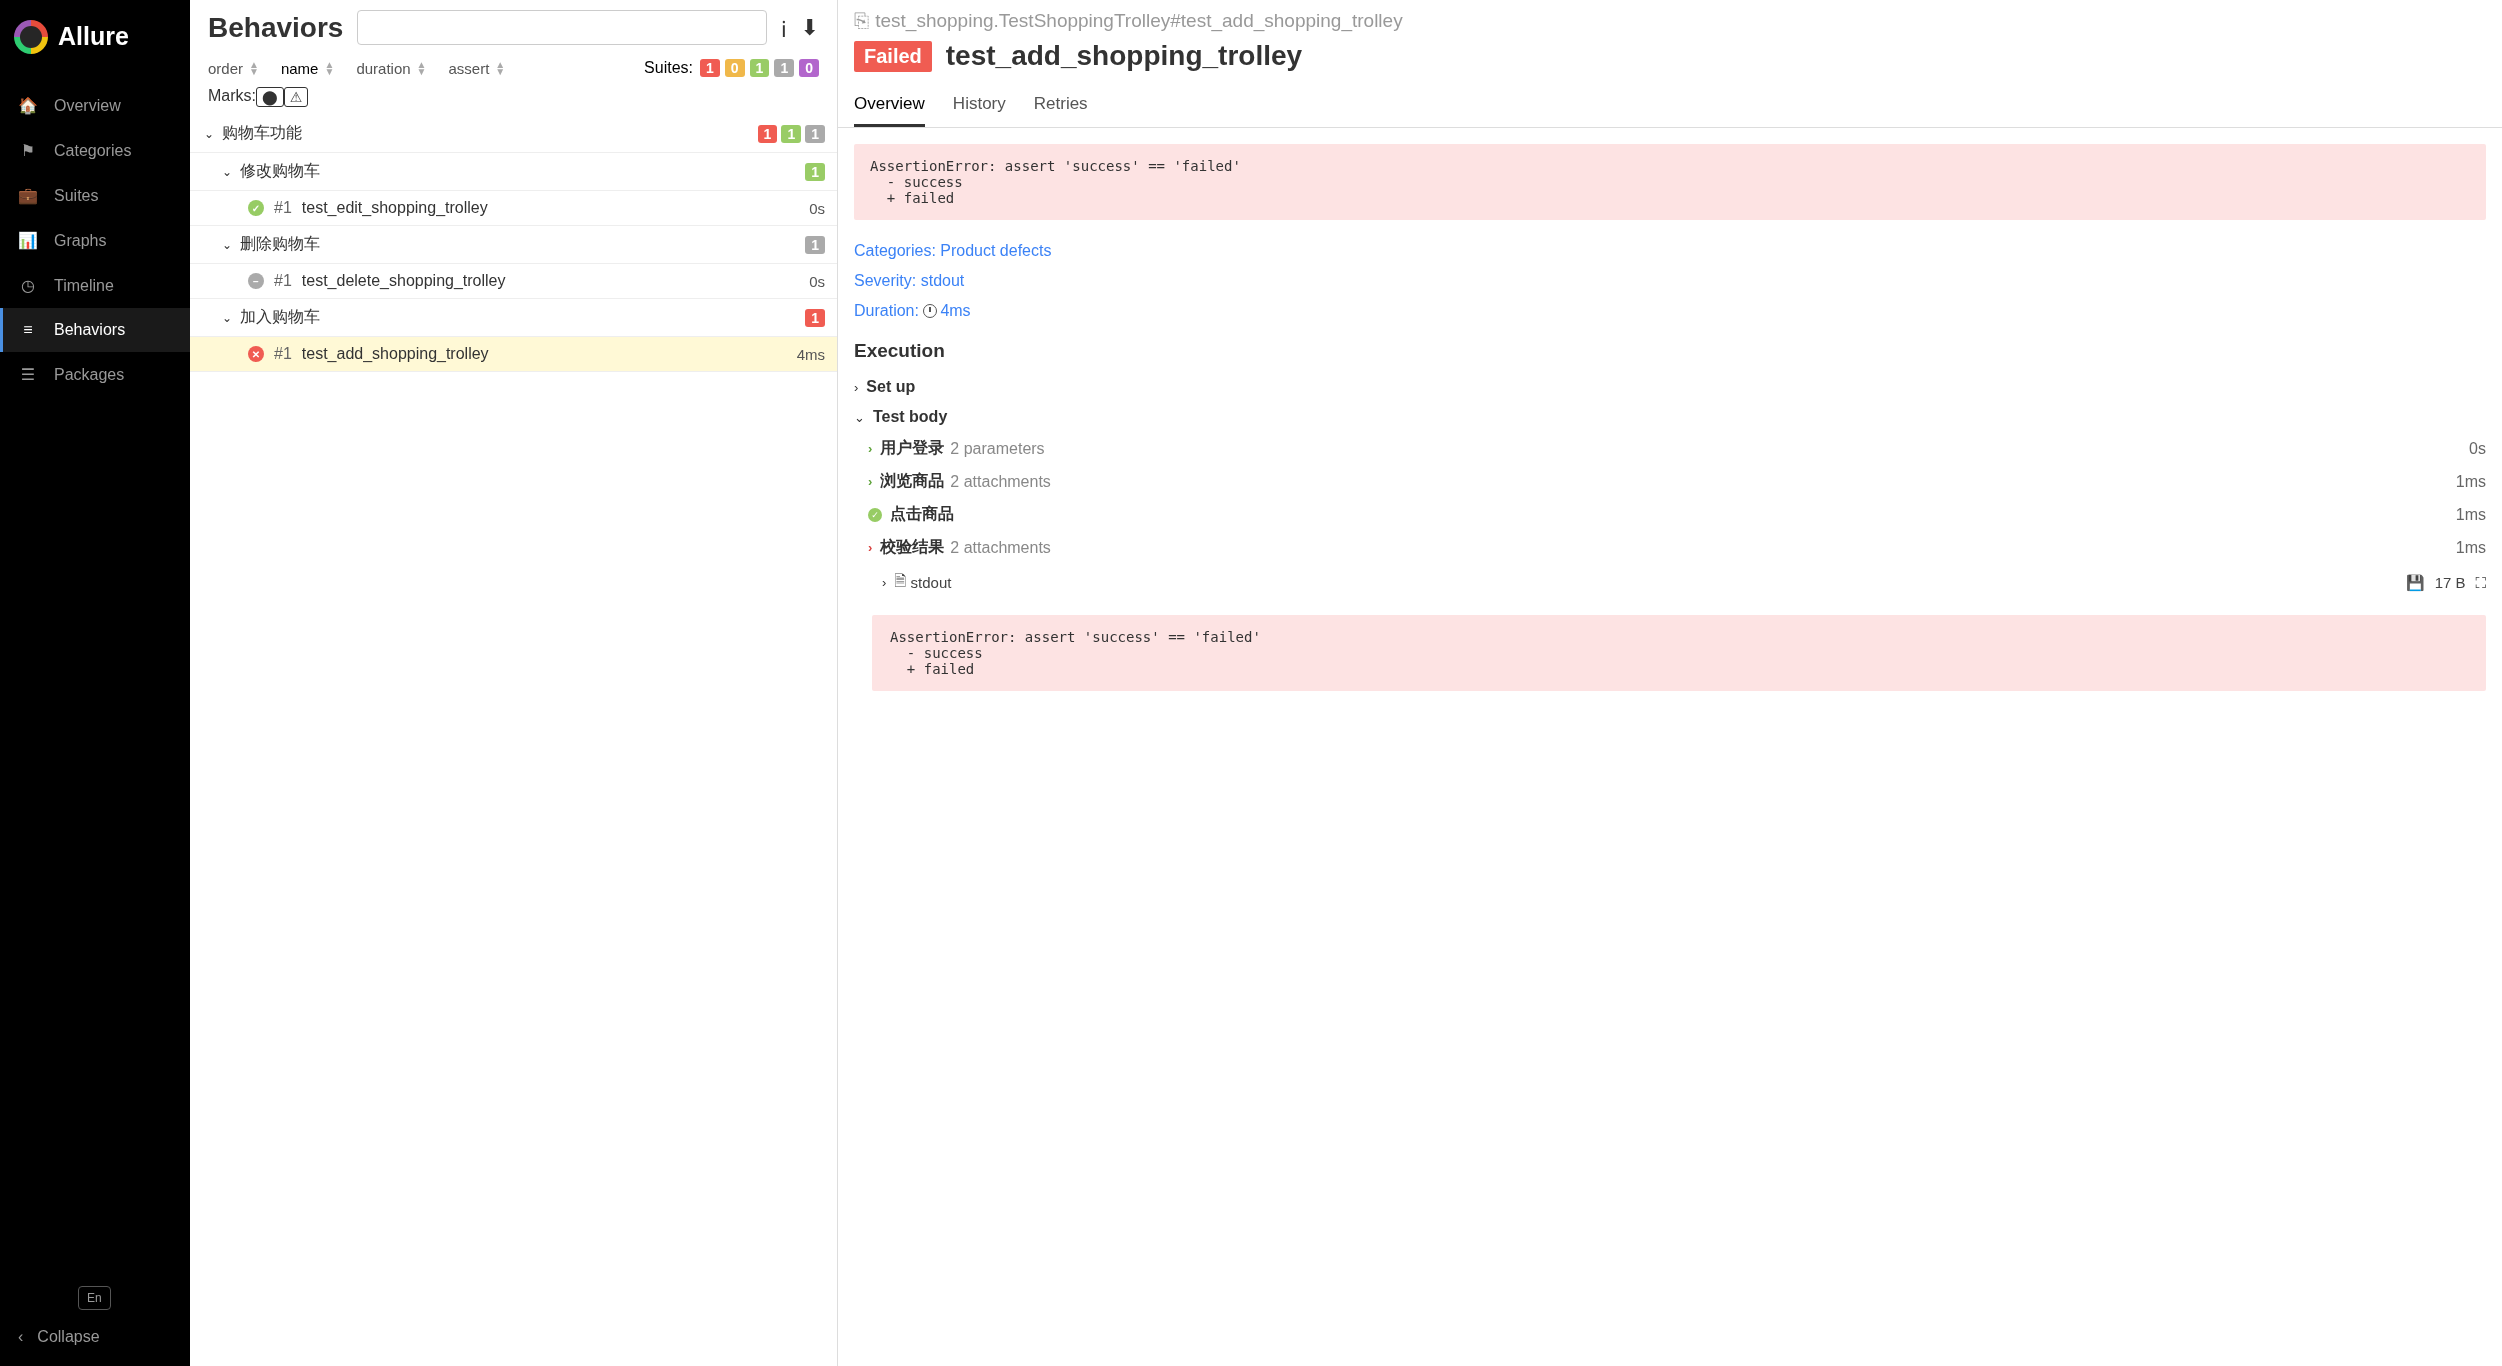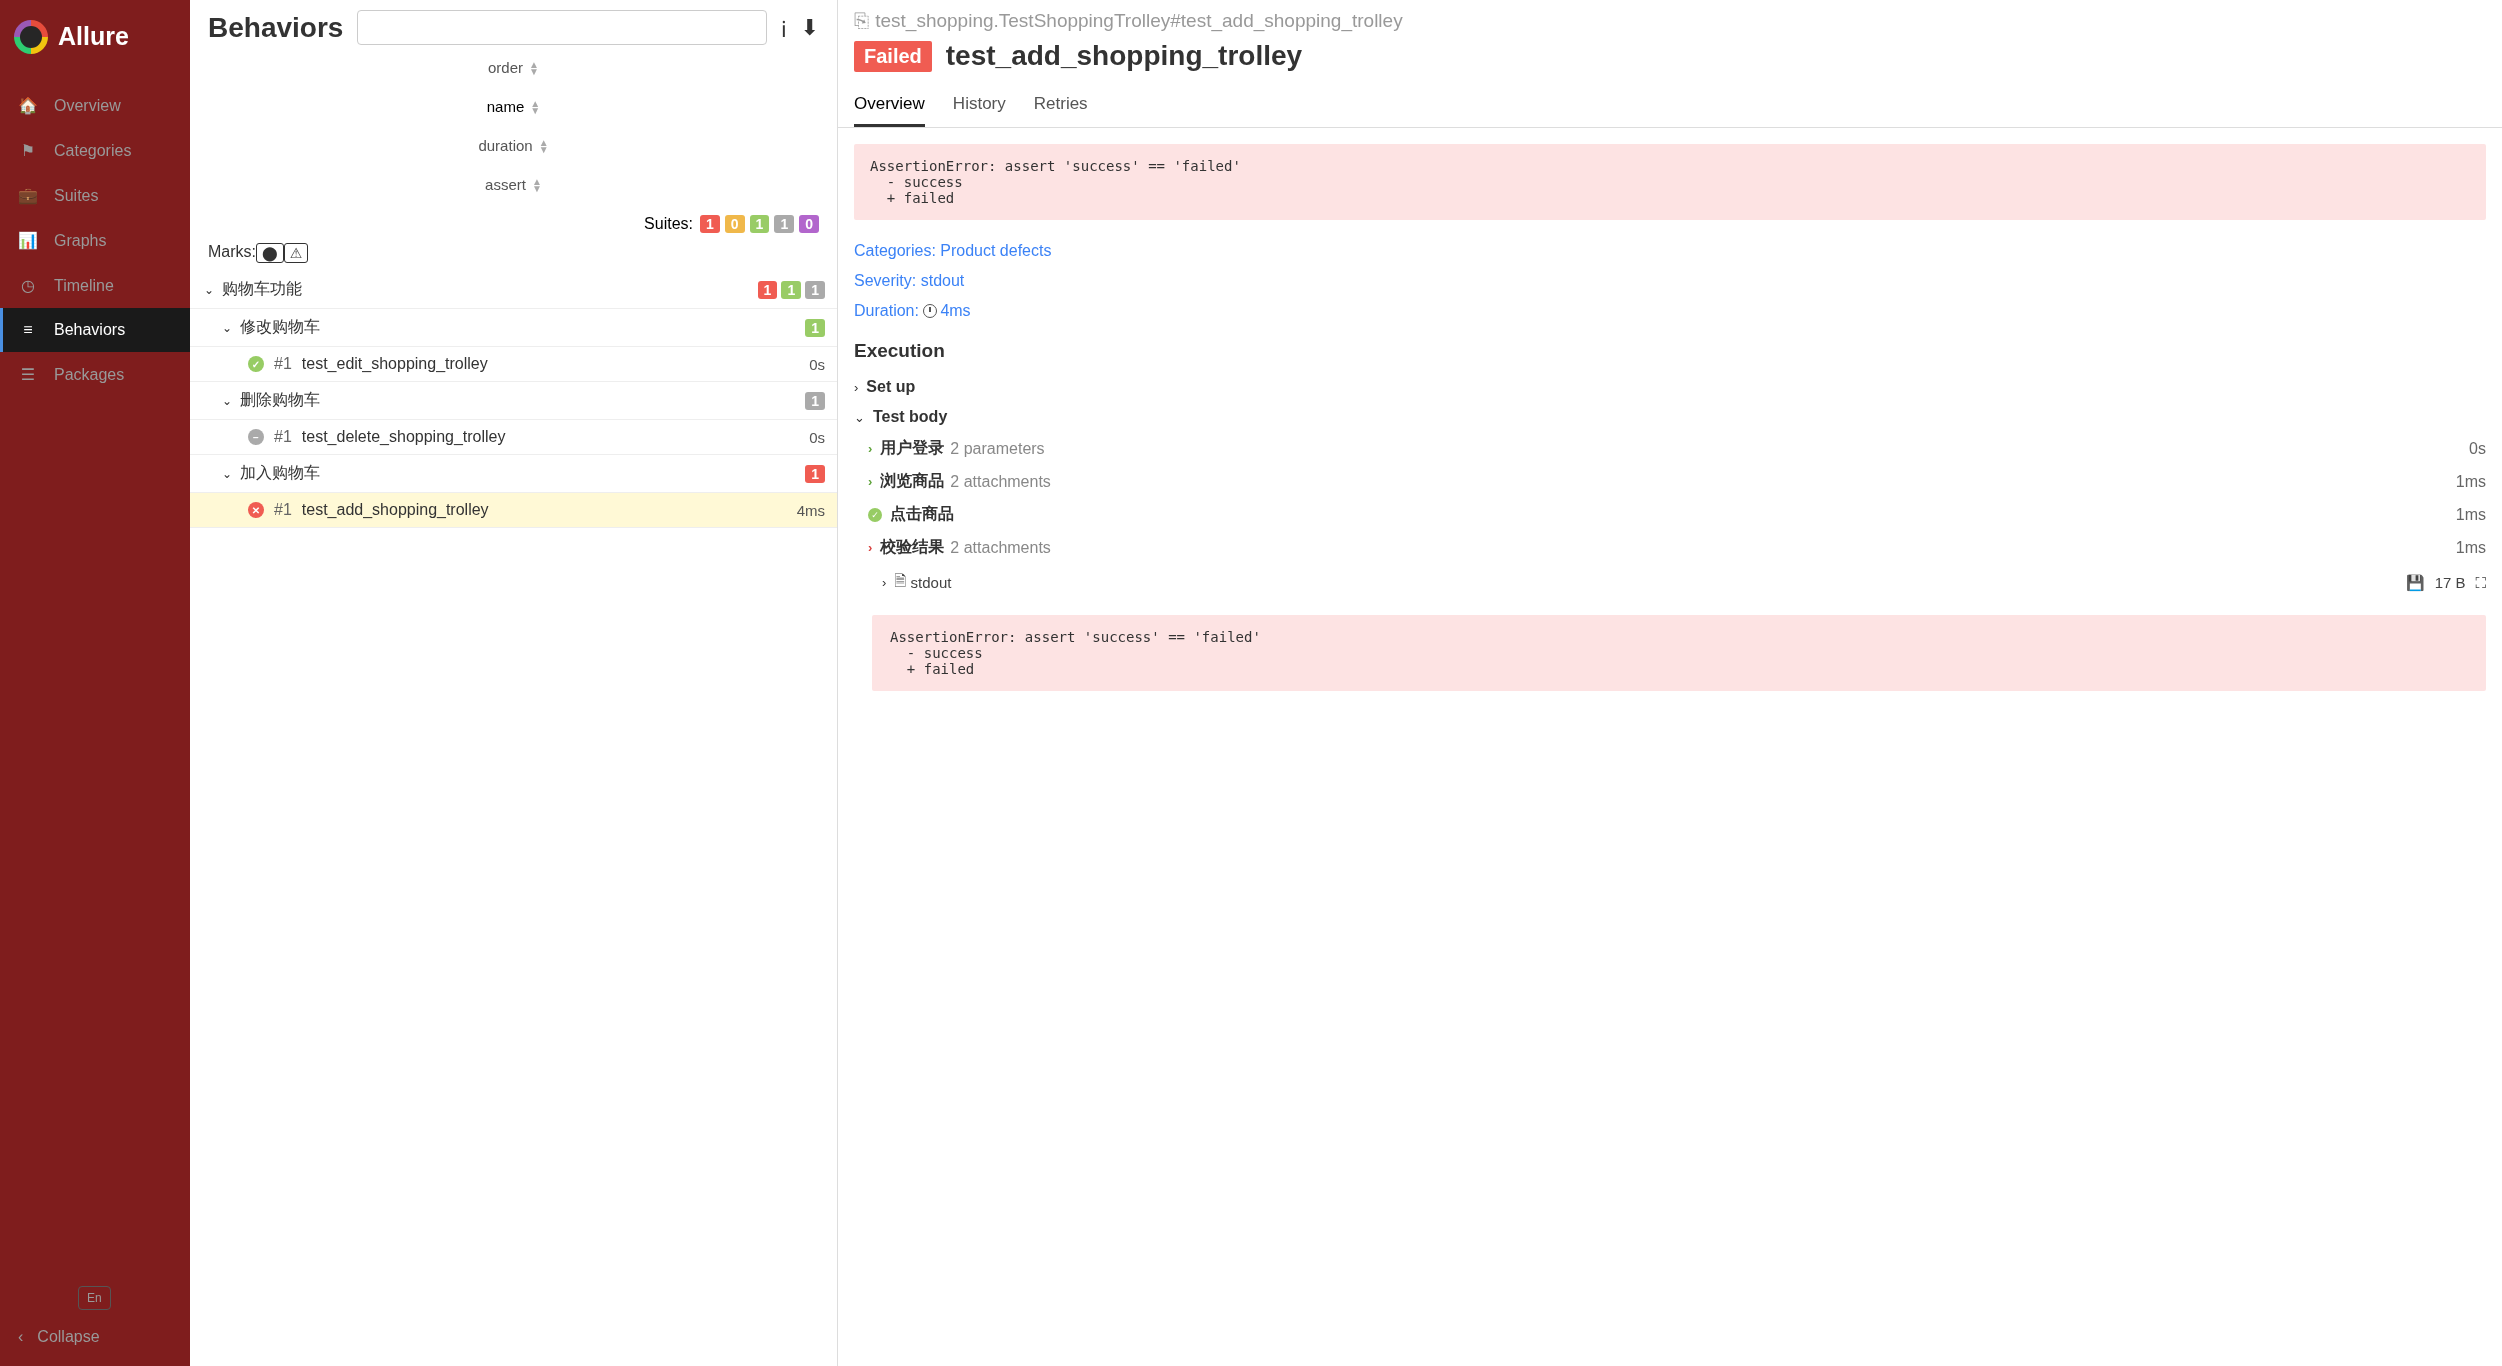--- a/index.html
+++ b/index.html
@@ -1,36 +1,36 @@
 <!DOCTYPE html>
 <html><head>
 <meta charset="utf-8">
 <style>
 * { box-sizing: border-box; margin: 0; padding: 0; }
 body { font-family: -apple-system, BlinkMacSystemFont, "Segoe UI", Helvetica, Arial, sans-serif; font-size: 14px; color: #333; height: 100vh; overflow: hidden; }
 .app { display: flex; height: 100vh; }
-.sidebar { width: 190px; background: #7f1d1d; color: #999; display: flex; flex-direction: column; flex-shrink: 0; }
+.sidebar { width: 190px; background: #000000; color: #999; display: flex; flex-direction: column; flex-shrink: 0; }
 .logo { display: flex; align-items: center; padding: 18px 14px; height: 73px; }
 .logo-icon { width: 34px; height: 34px; margin-right: 10px; border-radius: 50%; background: conic-gradient(#e74c3c 0 90deg,#f1c40f 90deg 180deg,#2ecc71 180deg 270deg,#9b59b6 270deg 360deg); position: relative; }
 .logo-icon::after { content:""; position:absolute; inset:6px; border-radius:50%; background:#262626; }
 .logo-text { color:#fff; font-size:25px; font-weight:600; }
 .nav { flex:1; padding-top:10px; }
 .nav-item { display:flex; align-items:center; padding:13px 18px; cursor:pointer; font-size:16px; }
 .nav-item.active { background:#1a1a1a; color:#fff; border-left:3px solid #4a90e2; padding-left:15px; }
 .nav-icon { width:20px; margin-right:16px; text-align:center; font-size:16px; }
 .sidebar-bottom { padding:10px 18px 20px; }
 .lang-btn { border:1px solid #555; color:#999; padding:4px 8px; border-radius:4px; font-size:12px; display:inline-block; margin-bottom:18px; margin-left:60px; }
 .collapse-row { display:flex; align-items:center; color:#999; font-size:16px; }
 .collapse-row .chev { margin-right:14px; }
 .middle { flex: 0 0 648px; display:flex; flex-direction:column; border-right:1px solid #ddd; background:#fff; }
 .mid-header { display:flex; align-items:center; padding:10px 18px 8px; gap:14px; }
 .mid-title { font-size:28px; font-weight:700; }
 .search-input { flex:1; height:35px; border:1px solid #ccc; border-radius:4px; padding:0 8px; }
 .hdr-icon { font-size:22px; color:#333; cursor:pointer; }
-.sorter-row { display:flex; align-items:center; padding:6px 18px; font-size:15px; color:#555; gap:22px;flex-direction:column; }
+.sorter-row { display:flex; align-items:center; padding:6px 18px; font-size:15px; color:#555; gap:22px; }
 .sorter { display:flex; align-items:center; gap:6px; cursor:pointer; }
 .sorter.active { color:#000; font-weight:500; }
 .sort-arrows { font-size:10px; line-height:7px; color:#aaa; }
 .status-row { margin-left:auto; display:flex; align-items:center; gap:5px; }
 .status-label { font-size:16px; color:#000; margin-right:2px; }
 .badge { display:inline-block; min-width:18px; padding:1px 6px; border-radius:3px; color:#fff; font-size:14px; text-align:center; font-weight:600; }
 .b-red{background:#f05c52;} .b-yellow{background:#f0b84a;} .b-green{background:#99cc66;} .b-gray{background:#aaa;} .b-purple{background:#b266cc;}
 .marks-row { display:flex; padding:4px 18px 8px; gap:0; font-size:16px; }
 .mark-box { border:1px solid #333; border-radius:3px; padding:1px 5px; font-size:14px; }
 .tree { flex:1; overflow:auto; }

